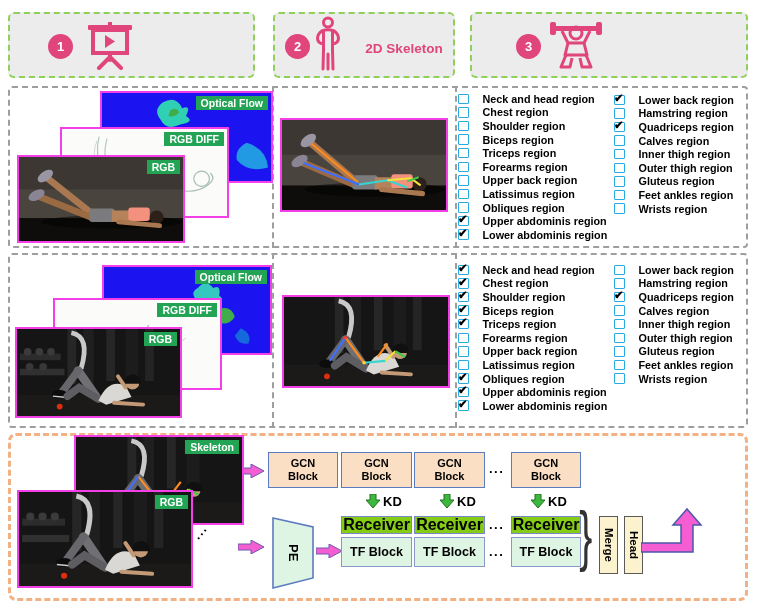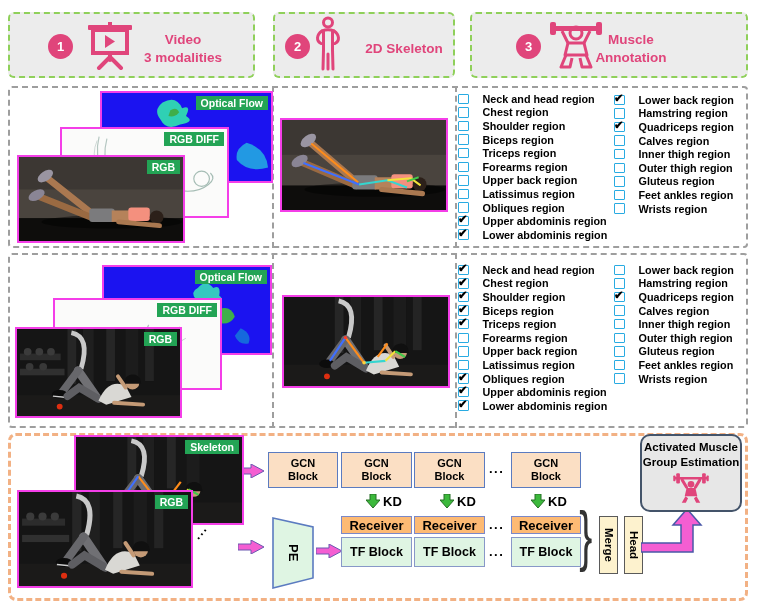--- a/index.html
+++ b/index.html
@@ -27,21 +27,21 @@
   .checklist{position:absolute;display:flex;flex-direction:column;}
   .check-item{display:flex;align-items:center;gap:14px;height:13.6px;}
   .checkbox{width:10.5px;height:10.5px;border:1.7px solid #29ABE2;background:#fff;
         box-sizing:border-box;position:relative;flex:none;border-radius:1px;}
   .checkbox .mark{position:absolute;left:-1px;top:-4.5px;font-size:11.5px;font-weight:bold;color:#000;}
   .check-label{font-size:10.8px;font-weight:bold;color:#000;white-space:nowrap;}
   
   .block{position:absolute;box-sizing:border-box;display:flex;align-items:center;
         justify-content:center;font-weight:bold;color:#000;text-align:center;}
   .gcn{background:#FBDFC4;border:1.6px solid #5B7BC0;font-size:11px;line-height:1.15;flex-direction:column;}
-  .receiver{background:#fdba74;border:1.4px solid #7A88C8;font-size:13px;}
+  .receiver{background:#84cc16;border:1.4px solid #7A88C8;font-size:16px;}
   .tf{background:#DFF5E3;border:1.4px solid #8898C8;font-size:12.5px;}
   .vtext{position:absolute;writing-mode:vertical-rl;background:#FDF2CE;border:1.5px solid #5A5A5A;
         font-weight:bold;font-size:11.5px;display:flex;align-items:center;justify-content:center;
         box-sizing:border-box;color:#000;}
   .kd{position:absolute;display:flex;align-items:center;gap:3px;font-weight:bold;font-size:13px;color:#000;}
   .dots{position:absolute;font-weight:bold;font-size:13px;letter-spacing:1.5px;color:#000;}
   .ddots{transform:rotate(-50deg);}
   .brace{position:absolute;font-size:46px;font-weight:400;color:#333;
         transform:scale(0.85,1.45);transform-origin:center;line-height:1;}
   .outbox{position:absolute;background:#E7E7E7;border:2px solid #44546A;border-radius:10px;
@@ -62,24 +62,20 @@
   <div class="circle-num" style="left:48px;top:34px;">
       <span>1</span>
     </div>
   <svg style="position:absolute;left:84px;top:22px;" width="52" height="48" viewBox="0 0 52 48">
     <rect x="24" y="0" width="4" height="4" fill="#E0457B"></rect>
     <rect x="4" y="3" width="44" height="5" rx="1" fill="#E0457B"></rect>
     <rect x="9" y="8" width="34" height="23" fill="#ECECEC" stroke="#E0457B" stroke-width="4"></rect>
     <polygon points="21,13 31,19.5 21,26" fill="#E0457B"></polygon>
     <path d="M26,31 V38 M26,35 L15,46 M26,35 L37,46" stroke="#E0457B" stroke-width="4" fill="none" stroke-linecap="round"></path>
   </svg>
-  <div class="step-label" style="left:137px;top:31px;width:92px;">
-    <div>Video</div>
-    <div>3 modalities</div>
-  </div>
 
   <div class="circle-num" style="left:285px;top:34px;">
       <span>2</span>
     </div>
   <svg style="position:absolute;left:313px;top:16px;" width="30" height="58" viewBox="0 0 30 58">
     <g fill="none" stroke="#E0457B" stroke-width="3" stroke-linecap="round" stroke-linejoin="round">
       <circle cx="15" cy="6.5" r="4.5"></circle>
       <path d="M9,15 Q15,12.5 21,15"></path>
       <path d="M9,15 C3.5,18.5 3,25 8,27.5"></path>
       <path d="M21,15 C26.5,18.5 27,25 22,27.5"></path>
@@ -98,24 +94,20 @@
     <rect x="6" y="8" width="44" height="5" rx="2" fill="#E0457B"></rect>
     <rect x="2" y="4" width="6" height="13" rx="2" fill="#E0457B"></rect>
     <rect x="48" y="4" width="6" height="13" rx="2" fill="#E0457B"></rect>
     <g fill="none" stroke="#E0457B" stroke-width="3" stroke-linejoin="round">
       <circle cx="28" cy="15" r="6"></circle>
       <path d="M14,13 L20,25 M42,13 L36,25"></path>
       <path d="M20,25 h16 l3,12 h-22 z"></path>
       <path d="M18,37 l-5,12 h9 l2,-9 M38,37 l5,12 h-9 l-2,-9"></path>
     </g>
   </svg>
-  <div class="step-label" style="left:585px;top:31px;width:92px;">
-    <div>Muscle</div>
-    <div>Annotation</div>
-  </div>
 
   <div class="rowbox" style="top:86px;height:162px;"></div>
   <div class="vdiv" style="left:272px;top:86px;height:162px;"></div>
   <div class="vdiv" style="left:455px;top:86px;height:162px;"></div>
 
   <div class="frame" style="left:100px;top:91px;width:173px;height:92px;z-index:1;">
     <svg viewBox="0 0 173 92" preserveAspectRatio="none">
       <rect width="173" height="92" fill="#1B13F0"></rect>
       <path d="M62,10 Q76,2 82,16 Q92,12 86,24 Q96,30 80,33 Q66,40 60,28 Q52,18 62,10 Z" fill="#2FD0B4"></path>
       <path d="M70,18 Q76,14 79,20 Q74,26 68,24 Z" fill="#3FAE4A"></path>
@@ -592,29 +584,14 @@
   <div class="block tf" style="left:511px;top:537px;width:70px;height:30px;">TF Block</div>
 
   <div class="brace" style="left:578px;top:512px;">}</div>
   <div class="vtext" style="left:599px;top:516px;width:19px;height:58px;">Merge</div>
   <div class="vtext" style="left:624px;top:516px;width:19px;height:58px;">Head</div>
 
   <svg style="position:absolute;left:641px;top:505px;" width="62" height="50" viewBox="0 0 62 50">
     <path d="M0,47 V38 H40 V20 H32 L46,4 L60,20 H52 V47 Z" fill="#F45ED2" stroke="#4A58A8" stroke-width="1.5"></path>
   </svg>
 
-  <div class="outbox" style="left:640px;top:434px;width:102px;height:78px;">
-    <div>Activated Muscle</div>
-    <div>Group Estimation</div>
-    <svg width="38" height="34" viewBox="0 0 50 46" style="margin-top:1px;">
-      <rect x="2" y="8" width="46" height="3.5" rx="1" fill="#E0457B"></rect>
-      <rect x="5" y="3" width="5" height="14" rx="1.5" fill="#E0457B"></rect>
-      <rect x="40" y="3" width="5" height="14" rx="1.5" fill="#E0457B"></rect>
-      <rect x="1" y="6" width="3" height="8" rx="1" fill="#E0457B"></rect>
-      <rect x="46" y="6" width="3" height="8" rx="1" fill="#E0457B"></rect>
-      <path d="M13,12 L19,22 M37,12 L31,22" stroke="#E0457B" stroke-width="4" stroke-linecap="round"></path>
-      <circle cx="25" cy="18" r="4.5" fill="#E0457B"></circle>
-      <path d="M19,23 h12 l2.5,11 h-17 z" fill="#E0457B"></path>
-      <path d="M17.5,34 l-5,9 h5.5 l3,-6 z M32.5,34 l5,9 h-5.5 l-3,-6 z" fill="#E0457B"></path>
-    </svg>
-  </div>
 
 </div>
 
 </body></html>

